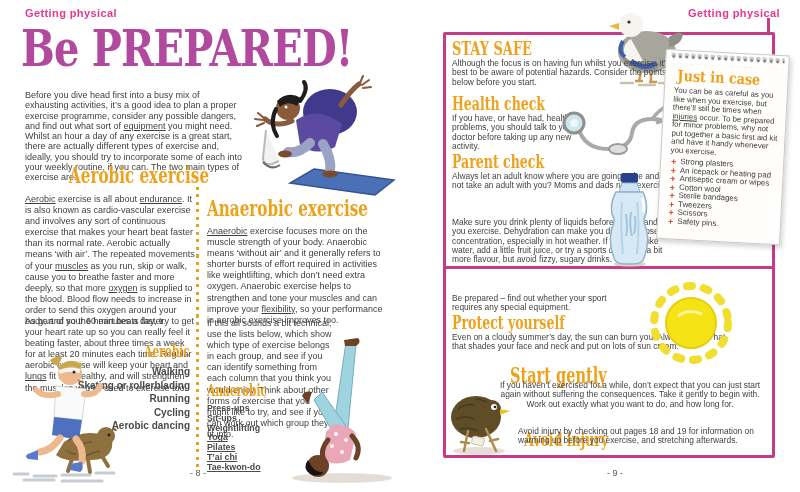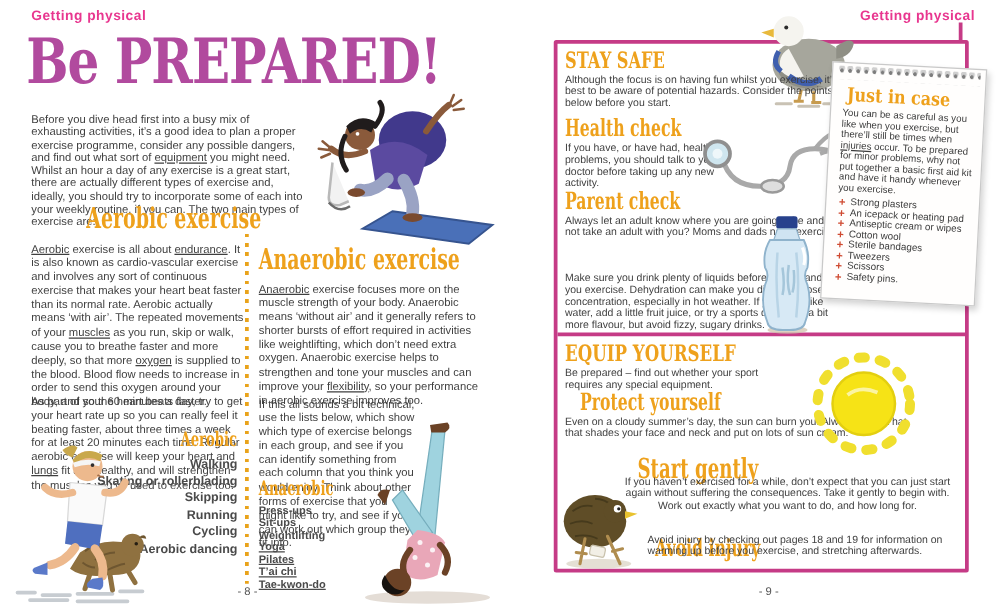--- a/index.html
+++ b/index.html
@@ -104,21 +104,20 @@
 
   <div class="abs oh" style="left:207px;top:194px;font-size:23px;"><span>Anaerobic exercise</span></div>
   <div class="abs body-l" style="left:207px;top:226px;width:180px;"><span class="u">Anaerobic</span><span> exercise focuses more on the muscle strength of your body. Anaerobic means ‘without air’ and it generally refers to shorter bursts of effort required in activities like weightlifting, which don’t need extra oxygen. Anaerobic exercise helps to strengthen and tone your muscles and can improve your </span><span class="u">flexibility</span><span>, so your performance in aerobic exercise improves too.</span></div>
   <div class="abs body-l" style="left:207px;top:318px;width:181px;"><span class="wrap-spacer"></span><span>If this all sounds a bit technical, use the lists below, which show which type of exercise belongs in each group, and see if you can identify something from each column that you think you would enjoy. Think about other forms of exercise that you might like to try, and see if you can work out which group they fit into.</span></div>
 
   <div class="abs ex-list aerobic-list" style="left:30px;top:342px;width:160px;">
     <div class="oh right" style="font-size:16px;"><span>Aerobic</span></div>
     <ul>
         <li><span>Walking</span></li>
         <li><span>Skating or rollerblading</span></li>
-        <li><span>Skipping</span></li>
         <li><span>Running</span></li>
         <li><span>Cycling</span></li>
         <li><span>Aerobic dancing</span></li>
       </ul>
   </div>
 
   <div class="abs ex-list anaerobic-list" style="left:207px;top:381px;width:120px;">
     <div class="oh" style="font-size:16px;"><span>Anaerobic</span></div>
     <ul>
         <li><span>Press-ups</span></li>
@@ -227,24 +226,23 @@
   <svg class="abs" style="left:604px;top:172px;" width="50" height="96" viewBox="0 0 50 96">
     <ellipse cx="26" cy="92" rx="16" ry="3" fill="#cdbfa6" opacity=".7"></ellipse>
     <rect x="17" y="1" width="17" height="10" rx="2" fill="#27418c"></rect>
     <polygon points="18,11 33,11 36,20 15,20" fill="#cfe4f2" stroke="#8fb3cc"></polygon>
     <path d="M12,20 h27 q5,10 3,22 q-4,6 0,14 q4,14 -2,30 q-1,6 -12,6 h-6 q-11,0 -12,-6 q-6,-16 -2,-30 q4,-8 0,-14 q-2,-12 4,-22 z" fill="#d7e9f5" stroke="#8fb3cc" stroke-width="1.5"></path>
     <path d="M18,30 q-2,24 1,52 M33,30 q3,24 0,52" stroke="#b8d4e6" stroke-width="2" fill="none"></path>
     <path d="M22,42 q2,14 0,22 M27,40 q-2,14 1,24 M31,44 q1,10 -1,18" stroke="#a5c6da" stroke-width="2" fill="none"></path>
     <path d="M38,26 q3,8 1,14" stroke="#ffffff" stroke-width="2.5" fill="none"></path>
   </svg>
 
-  <div class="abs oh" style="left:452px;top:273px;font-size:18px;"><span style="transform:scaleX(.74)">EQUIP YOURSELF</span></div>
   <div class="abs body-r" style="left:452px;top:294px;width:170px;">Be prepared – find out whether your sport requires any special equipment.</div>
 
-  <div class="abs oh" style="left:452px;top:311px;font-size:19px;margin-left:12px;"><span>Protect yourself</span></div>
+  <div class="abs oh" style="left:452px;top:311px;font-size:19px;"><span>Protect yourself</span></div>
   <div class="abs body-r" style="left:452px;top:333px;width:276px;">Even on a cloudy summer’s day, the sun can burn you. Always wear a hat that shades your face and neck and put on lots of sun cream.</div>
 
   <svg class="abs" style="left:646px;top:278px;" width="90" height="90" viewBox="0 0 90 90">
     <circle cx="45" cy="45" r="37" fill="none" stroke="#f0df2e" stroke-width="8" stroke-dasharray="5 12" stroke-linecap="round"></circle>
     <circle cx="45" cy="45" r="25" fill="#f6e316" stroke="#e3cf10" stroke-width="2"></circle>
     <path d="M32,38 q10,-8 24,-2" stroke="#fff" stroke-width="3" fill="none" opacity=".6"></path>
   </svg>
 
   <div class="abs oh" style="left:510px;top:362px;font-size:22px;"><span>Start gently</span></div>
   <div class="abs body-r centered" style="left:496px;top:381px;width:268px;">If you haven’t exercised for a while, don’t expect that you can just start again without suffering the consequences. Take it gently to begin with. Work out exactly what you want to do, and how long for.</div>

